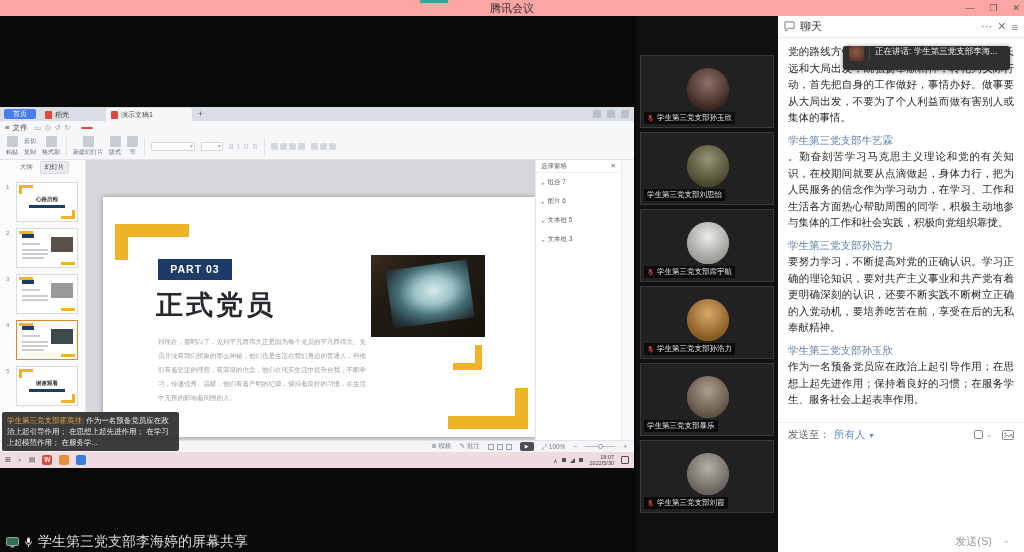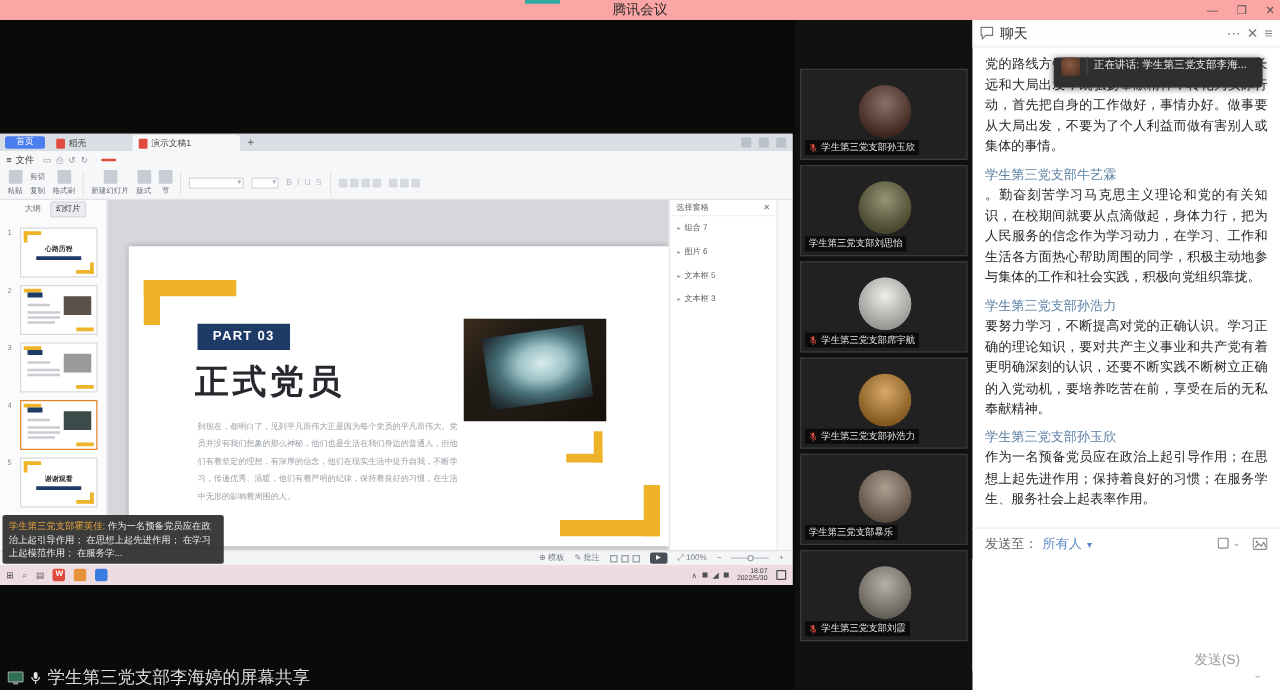--- a/index.html
+++ b/index.html
@@ -133,21 +133,21 @@
 .ch-spacer{flex:1;}
 .ch-ic{color:#777;font-size:11px;cursor:default;}
 .chat-messages{position:absolute;left:0;top:22px;right:0;height:384px;overflow:hidden;padding:5px 10px 0 10px;font-size:10.5px;line-height:16.5px;color:#262626;text-align:justify;}
 .msg-sender{color:#5b7fa3;margin-top:6px;}
 .send-row{position:absolute;left:0;top:406px;right:0;height:25px;border-top:1px solid #f0f0f0;display:flex;align-items:center;gap:4px;padding:0 10px;font-size:10.5px;color:#666;}
 .send-to-value{color:#5a87c5;}
 .send-caret{color:#5a87c5;font-size:8px;}
 .sr-spacer{flex:1;}
 .sr-ic{color:#8a8a8a;display:flex;align-items:center;gap:1px;}
 .chat-input{position:absolute;left:0;top:431px;right:0;height:90px;border:none;outline:none;resize:none;font-size:11px;padding:4px 10px;background:#fff;}
-.send-btn{position:absolute;right:32px;bottom:17px;font-size:11px;color:#9a9a9a;cursor:default;}
+.send-btn{position:absolute;right:32px;bottom:3px;font-size:11px;color:#9a9a9a;cursor:default;}
 .send-btn-caret{position:absolute;right:14px;bottom:7px;font-size:9px;color:#b0b0b0;}
 
 
 .speaking-toast{position:absolute;left:843px;top:46px;width:167px;height:24px;background:#2f2f2f;border-radius:3px;box-shadow:0 1px 5px rgba(0,0,0,.5);display:flex;align-items:flex-start;gap:5px;padding:0 6px;z-index:40;}
 .speaking-toast .sava{width:15px;height:15px;border-radius:3px;background:radial-gradient(circle at 45% 40%,#8a5c44,#4a2c20);}
 .speaking-toast .sdiv{width:1px;height:14px;background:#4a4a4a;}
 .speaking-toast .stext{font-size:8.5px;color:#f0f0f0;white-space:nowrap;overflow:hidden;text-overflow:ellipsis;}
 </style>
 </head>
 <body>

